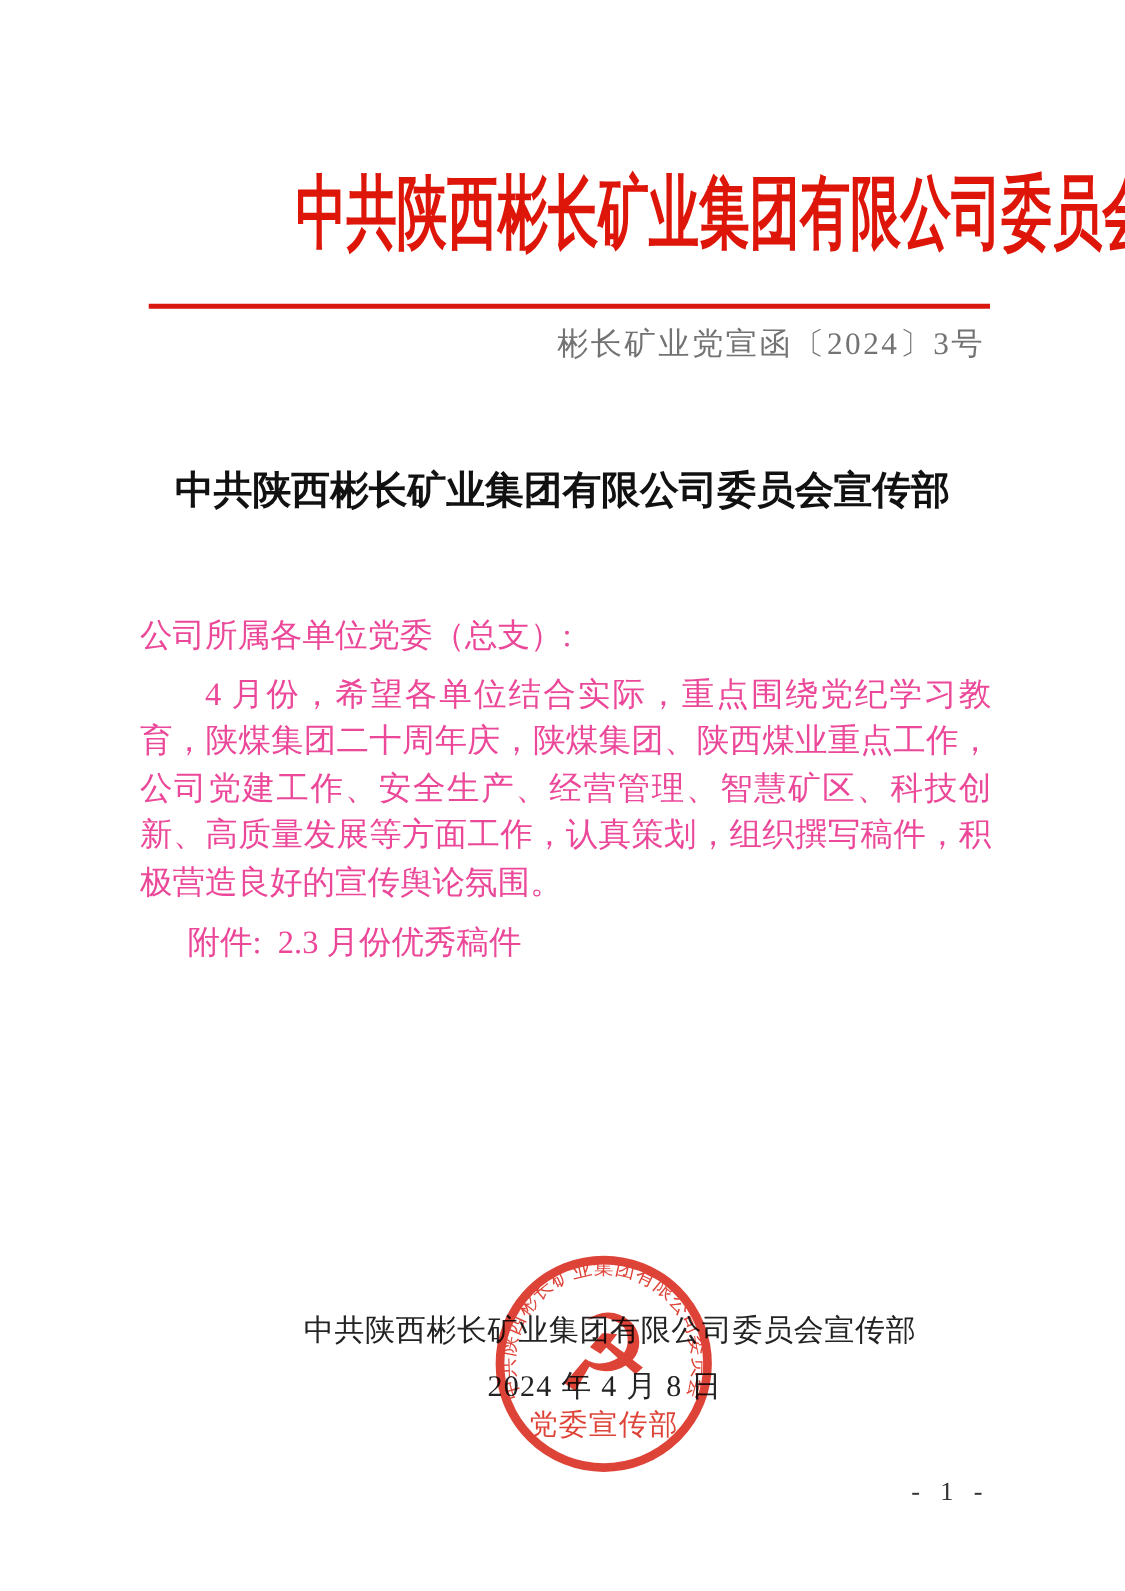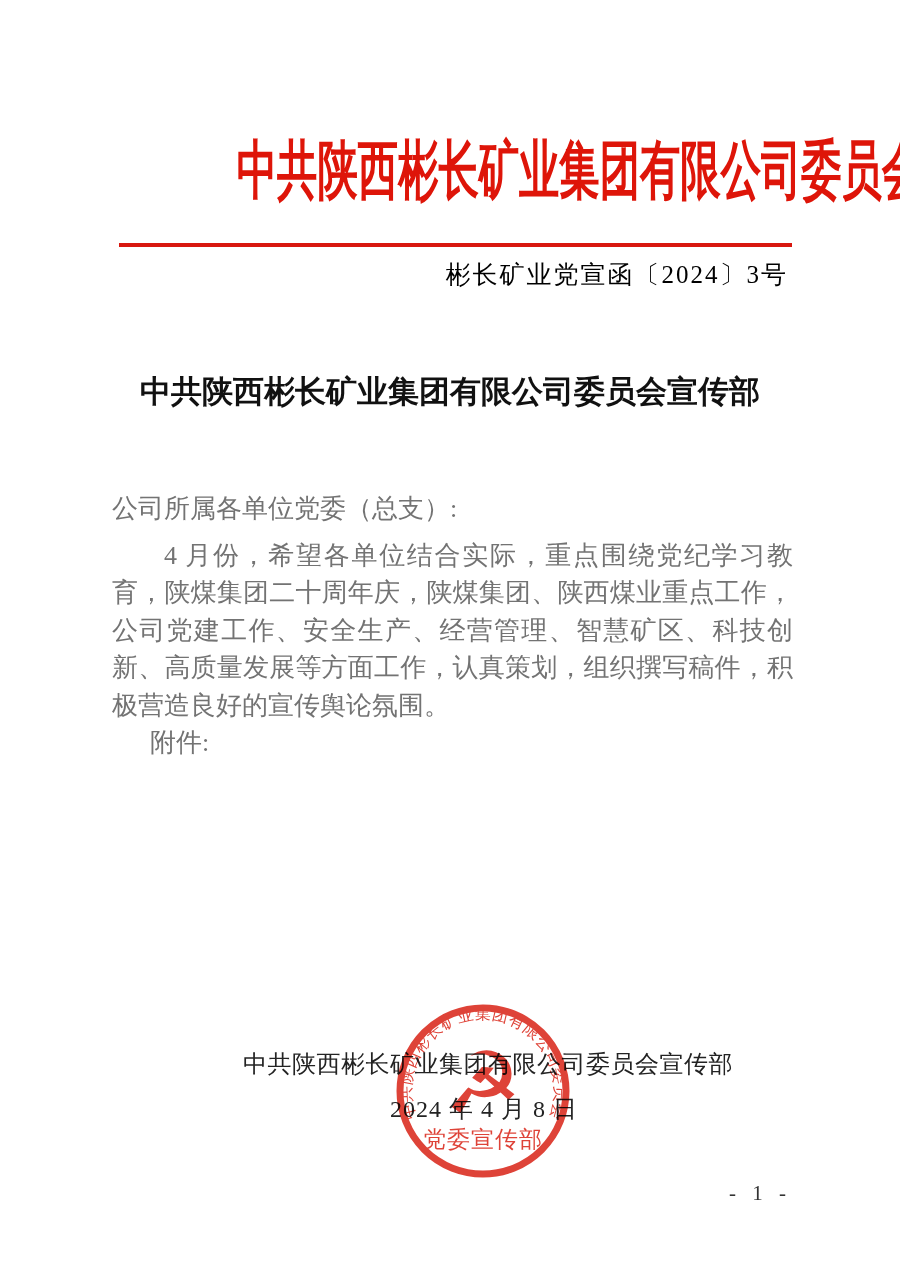--- a/index.html
+++ b/index.html
@@ -40,21 +40,21 @@
     width: 673px;
     height: 4px;
     background: #d8170f;
   }
   .doc-number {
     position: absolute;
     top: 258px;
     right: 112px;
     font-size: 25px;
     letter-spacing: 2px;
-    color: #000000;
+    color: #737373;
   }
 
   
   .doc-title {
     position: absolute;
     top: 370px;
     left: 0;
     width: 100%;
     text-align: center;
     font-size: 31px;
@@ -66,26 +66,27 @@
   
   .body-block {
     position: absolute;
     top: 490px;
     left: 112px;
     width: 681px;
     font-size: 26px;
     line-height: 37.5px;
     text-align: justify;
     text-justify: inter-ideograph;
-    color: #737373;
+    color: #ec4899;
   }
   .salutation { margin: 0; }
   .para { margin: 0; text-indent: 2em; }
   .para-2 { margin-top: 9px; }
   .attachments {
+    margin-top: 11px;
     display: flex;
     align-items: flex-start;
   }
   .attach-label {
     white-space: nowrap;
     margin-left: 38px;
   }
   .attach-items { margin-left: 13px; }
   .attach-item { line-height: 38.5px; }
 
@@ -149,20 +150,21 @@
   <div class="doc-title">
     <div>中共陕西彬长矿业集团有限公司委员会宣传部</div>
   </div>
 
   <div class="body-block">
     <p class="salutation">公司所属各单位党委（总支）:</p>
     <p class="para para-2">4 月份，希望各单位结合实际，重点围绕党纪学习教育，陕煤集团二十周年庆，陕煤集团、陕西煤业重点工作，公司党建工作、安全生产、经营管理、智慧矿区、科技创新、高质量发展等方面工作，认真策划，组织撰写稿件，积极营造良好的宣传舆论氛围。</p>
     <div class="attachments">
       <span class="attach-label">附件:</span>
       <div class="attach-items">
+        <div class="attach-item">2.3 月份优秀稿件</div>
       </div>
     </div>
   </div>
 
   <div class="sig-org">中共陕西彬长矿业集团有限公司委员会宣传部</div>
   <div class="sig-date">2024 年 4 月 8 日</div>
 
   <svg class="seal" viewBox="0 0 190 190">
     <circle cx="95" cy="95" r="83" fill="none" stroke="#dc3428" stroke-width="7"></circle>
     <defs>

